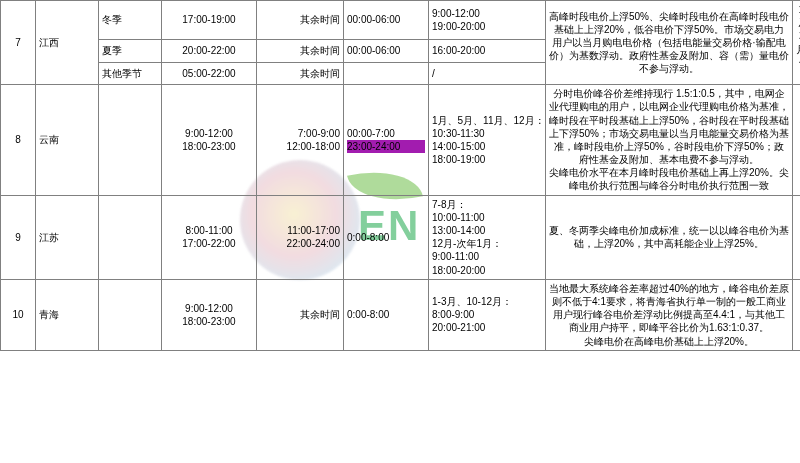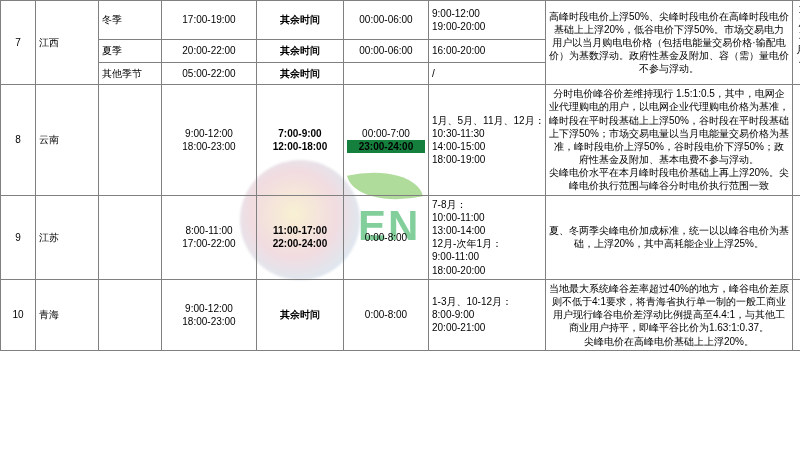--- a/index.html
+++ b/index.html
@@ -74,26 +74,26 @@
     font-size: 10px;
     line-height: 1.32;
     color: #000000;
     vertical-align: middle;
     padding: 2px 3px;
     word-break: break-all;
   }
   td.c-idx { width: 28px; text-align: center; }
   td.c-prov { width: 56px; }
   td.c-peak { width: 88px; text-align: center; }
-  td.c-flat { width: 80px; text-align: center; font-weight: bold; margin-top: 28px; }
-  td.c-valley { width: 78px; text-align: center; }
+  td.c-flat { width: 80px; text-align: right; font-weight: normal; margin-top: 28px; }
+  td.c-valley { width: 78px; text-align: left; }
   td.c-sharp { width: 110px; text-align: left; vertical-align: top; }
   td.c-note { width: 240px; text-align: center; vertical-align: top; }
   td.c-time { width: 96px; text-align: center; }
-  .hl { background: #15803d; font-weight: bold; }
+  .hl { background: #a21caf; font-weight: normal; }
   .cell-lines div { white-space: nowrap; }
 </style>
 </head>
 <body>
 
 <div id="watermark">
   <div class="wm-circle"></div>
   <div class="wm-leaf"></div>
   <div class="wm-text-en">EN</div>
 </div>

